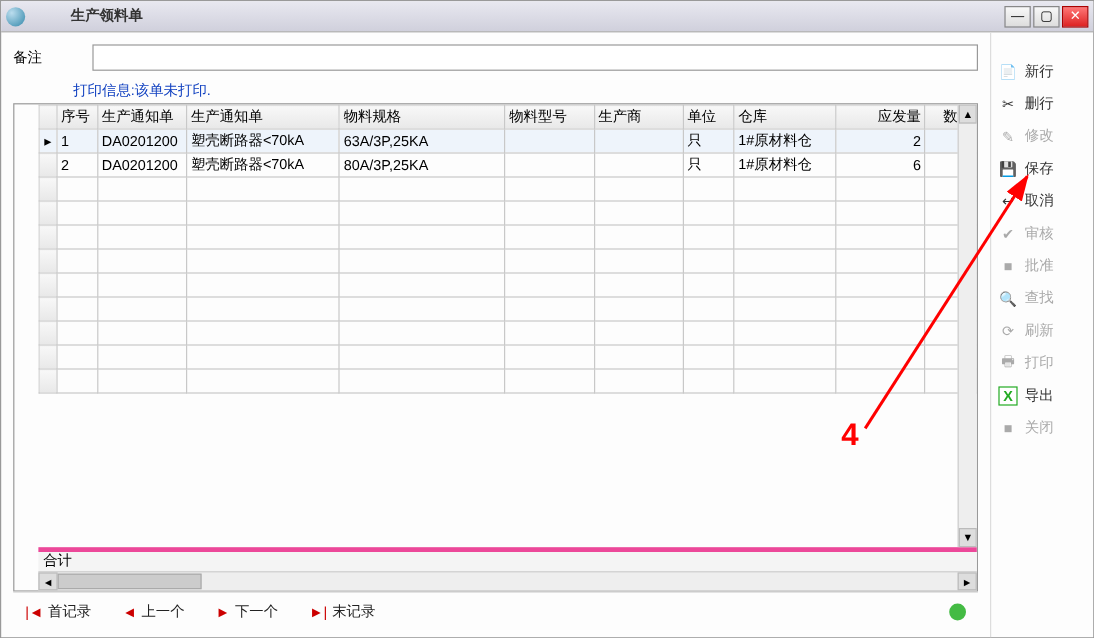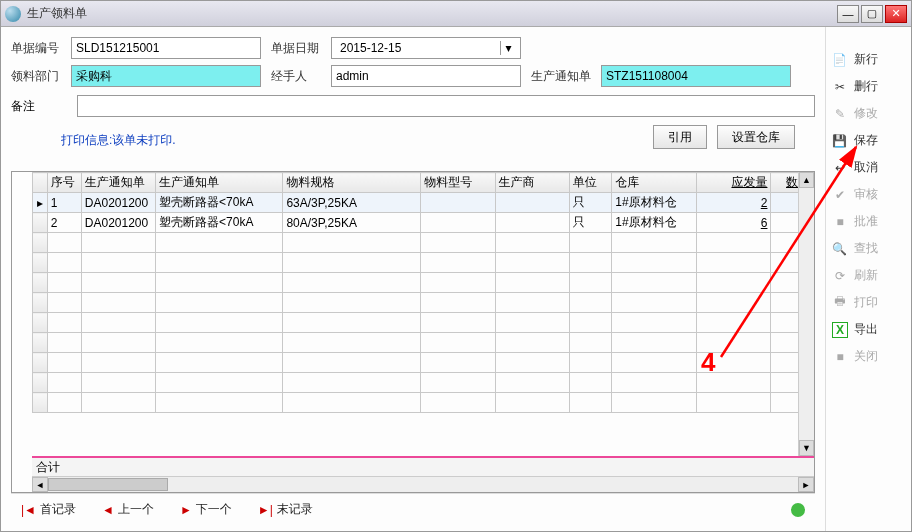--- a/index.html
+++ b/index.html
@@ -1,21 +1,21 @@
 <!DOCTYPE html>
 <html><head>
 <meta charset="utf-8">
 <style>
 * { box-sizing: border-box; margin: 0; padding: 0; font-family: "Microsoft YaHei", SimSun, sans-serif; font-size: 12px; }
 body { background: #fff; width: 912px; height: 532px; overflow: hidden; position: relative; }
 
 .window { width: 912px; height: 532px; border: 1px solid #999; background: #fdfdfd; position: relative; }
 .titlebar { height: 26px; background: linear-gradient(#e8e8f0, #d0d0dc); display: flex; align-items: center; padding: 0 4px; border-bottom: 1px solid #aaa; }
 .titlebar .ico { width: 16px; height: 16px; border-radius: 50%; background: radial-gradient(circle at 30% 30%, #bde, #38a); margin-right: 6px; }
-.titlebar .title { flex: 1; color: #333; font-weight: normal; }
+.titlebar .title { flex: 1; color: #333; font-weight: bold; margin-left: 32px; }
 .titlebar .winbtns { display: flex; gap: 2px; }
 .winbtn { width: 22px; height: 18px; border: 1px solid #888; background: linear-gradient(#f8f8f8,#ddd); display: flex; align-items: center; justify-content: center; font-size: 11px; cursor: pointer; }
 .winbtn.close { background: linear-gradient(#f77,#d22); color: #fff; border-color: #a00; }
 
 .body { display: flex; height: calc(100% - 26px); }
 .main { flex: 1; padding: 10px 10px 6px 10px; display: flex; flex-direction: column; position: relative; }
 .sidebar { width: 86px; border-left: 1px solid #ddd; padding: 24px 6px; display: flex; flex-direction: column; gap: 10px; }
 
 .sidebtn { display: flex; align-items: center; gap: 6px; color: #333; cursor: pointer; }
 .sidebtn.disabled { color: #aaa; }
@@ -25,37 +25,37 @@
 .form label { color: #333; text-align: left; }
 .form input, .form .datebox, .form select { height: 22px; border: 1px solid #999; padding: 0 4px; background: #fff; }
 .cyan { background: #7defef !important; }
 .datebox { display: flex; align-items: center; position: relative; }
 .datebox input { border: none; flex: 1; height: 20px; outline: none; }
 .datebox .dd { width: 16px; text-align: center; border-left: 1px solid #999; cursor: pointer; }
 
 .remark-row { display: flex; align-items: center; gap: 16px; margin-bottom: 8px; }
 .remark-row input { flex: 1; height: 22px; border: 1px solid #999; padding: 0 4px; }
 
-.mid-row { display: flex; align-items: flex-end; justify-content: space-between; margin-bottom: 22px; }
+.mid-row { display: flex; align-items: flex-start; justify-content: space-between; margin-bottom: 2px; }
 .print-info { color: #1040c0; margin-left: 50px; }
 .mid-btns { display: flex; gap: 10px; margin-right: 20px; }
 .btn { height: 24px; padding: 0 14px; border: 1px solid #999; background: linear-gradient(#fdfdfd,#e6e6e6); cursor: pointer; }
 
 .grid-wrap { border: 1px solid #999; flex: 1; display: flex; flex-direction: column; min-height: 0; padding-left: 20px; }
 .grid { width: 100%; border-collapse: collapse; table-layout: fixed; }
 .grid th, .grid td { border: 1px solid #c8c8c8; height: 20px; padding: 0 3px; overflow: hidden; white-space: nowrap; text-overflow: clip; }
 .grid th { background: linear-gradient(#f8f8f8,#e8e8e8); text-align: left; font-weight: normal; }
-.grid .num { text-align: right; text-decoration: underline; }
+.grid .num { text-align: right; }
 .grid .rowhdr { width: 14px; background: linear-gradient(#f8f8f8,#e8e8e8); text-align: center; }
 .grid tr.sel td { background: #eef4fb; }
 .grid-scroll { flex: 1; overflow: hidden; position: relative; }
 .vscroll { position: absolute; right: 0; top: 0; bottom: 0; width: 16px; background: #eee; border-left: 1px solid #ccc; }
 .vscroll .arr { height: 16px; background: #ddd; border: 1px solid #bbb; display: flex; align-items: center; justify-content: center; font-size: 9px; }
 .vscroll .arr.bottom { position: absolute; bottom: 0; left: 0; right: 0; }
-.totals { border-top: 2px solid #ec4899; height: 20px; display: flex; align-items: center; padding: 0 4px; background: #f4f4f4; }
+.totals { border-top: 4px solid #ec4899; height: 20px; display: flex; align-items: flex-end; padding: 0 4px; background: #f4f4f4; }
 .hscroll { height: 16px; background: #eee; border-top: 1px solid #ccc; display: flex; }
 .hscroll .arr { width: 16px; background: #ddd; border: 1px solid #bbb; display: flex; align-items: center; justify-content: center; font-size: 9px; }
 .hscroll .track { flex: 1; position: relative; }
 .hscroll .thumb { position: absolute; left: 0; top: 1px; bottom: 1px; width: 120px; background: #ccc; border: 1px solid #aaa; }
 
 .footer { height: 32px; display: flex; align-items: center; gap: 26px; padding: 0 10px; border-top: 1px solid #ddd; }
 .navbtn { display: flex; align-items: center; gap: 4px; color: #222; cursor: pointer; }
 .navbtn .tri { font-size: 12px; }
 .footer .spacer { flex: 1; }
 .dirty { width: 14px; height: 14px; border-radius: 50%; background: #4b4; }
@@ -73,50 +73,28 @@
     <div class="winbtns">
       <div class="winbtn">—</div>
       <div class="winbtn">▢</div>
       <div class="winbtn close">✕</div>
     </div>
   </div>
 
   <div class="body">
     <div class="main">
 
-      <div class="form">
-        <label>单据编号</label>
-        <input value="SLD151215001" style="">
-        <label>单据日期</label>
-        <div class="datebox">
-          <input value="2015-12-15" style="">
-          <div class="dd">▾</div>
-        </div>
-        <span></span>
-          <span></span>
-
-        <label>领料部门</label>
-        <input class="cyan" value="采购科" style="">
-        <label>经手人</label>
-        <input value="admin" style="">
-        <label>生产通知单</label>
-        <input class="cyan" value="STZ151108004" style="">
-      </div>
 
       <div class="remark-row">
         <label style="width:50px">备注</label>
         <input value="" style="">
       </div>
 
       <div class="mid-row">
         <div class="print-info">打印信息:该单未打印.</div>
-        <div class="mid-btns">
-          <button class="btn">引用</button>
-          <button class="btn">设置仓库</button>
-        </div>
       </div>
 
       <div class="grid-wrap">
         <div class="grid-scroll">
           <table class="grid">
             <colgroup>
               <col style="width:14px">
                 <col style="width:32px">
                 <col style="width:70px">
                 <col style="width:120px">

